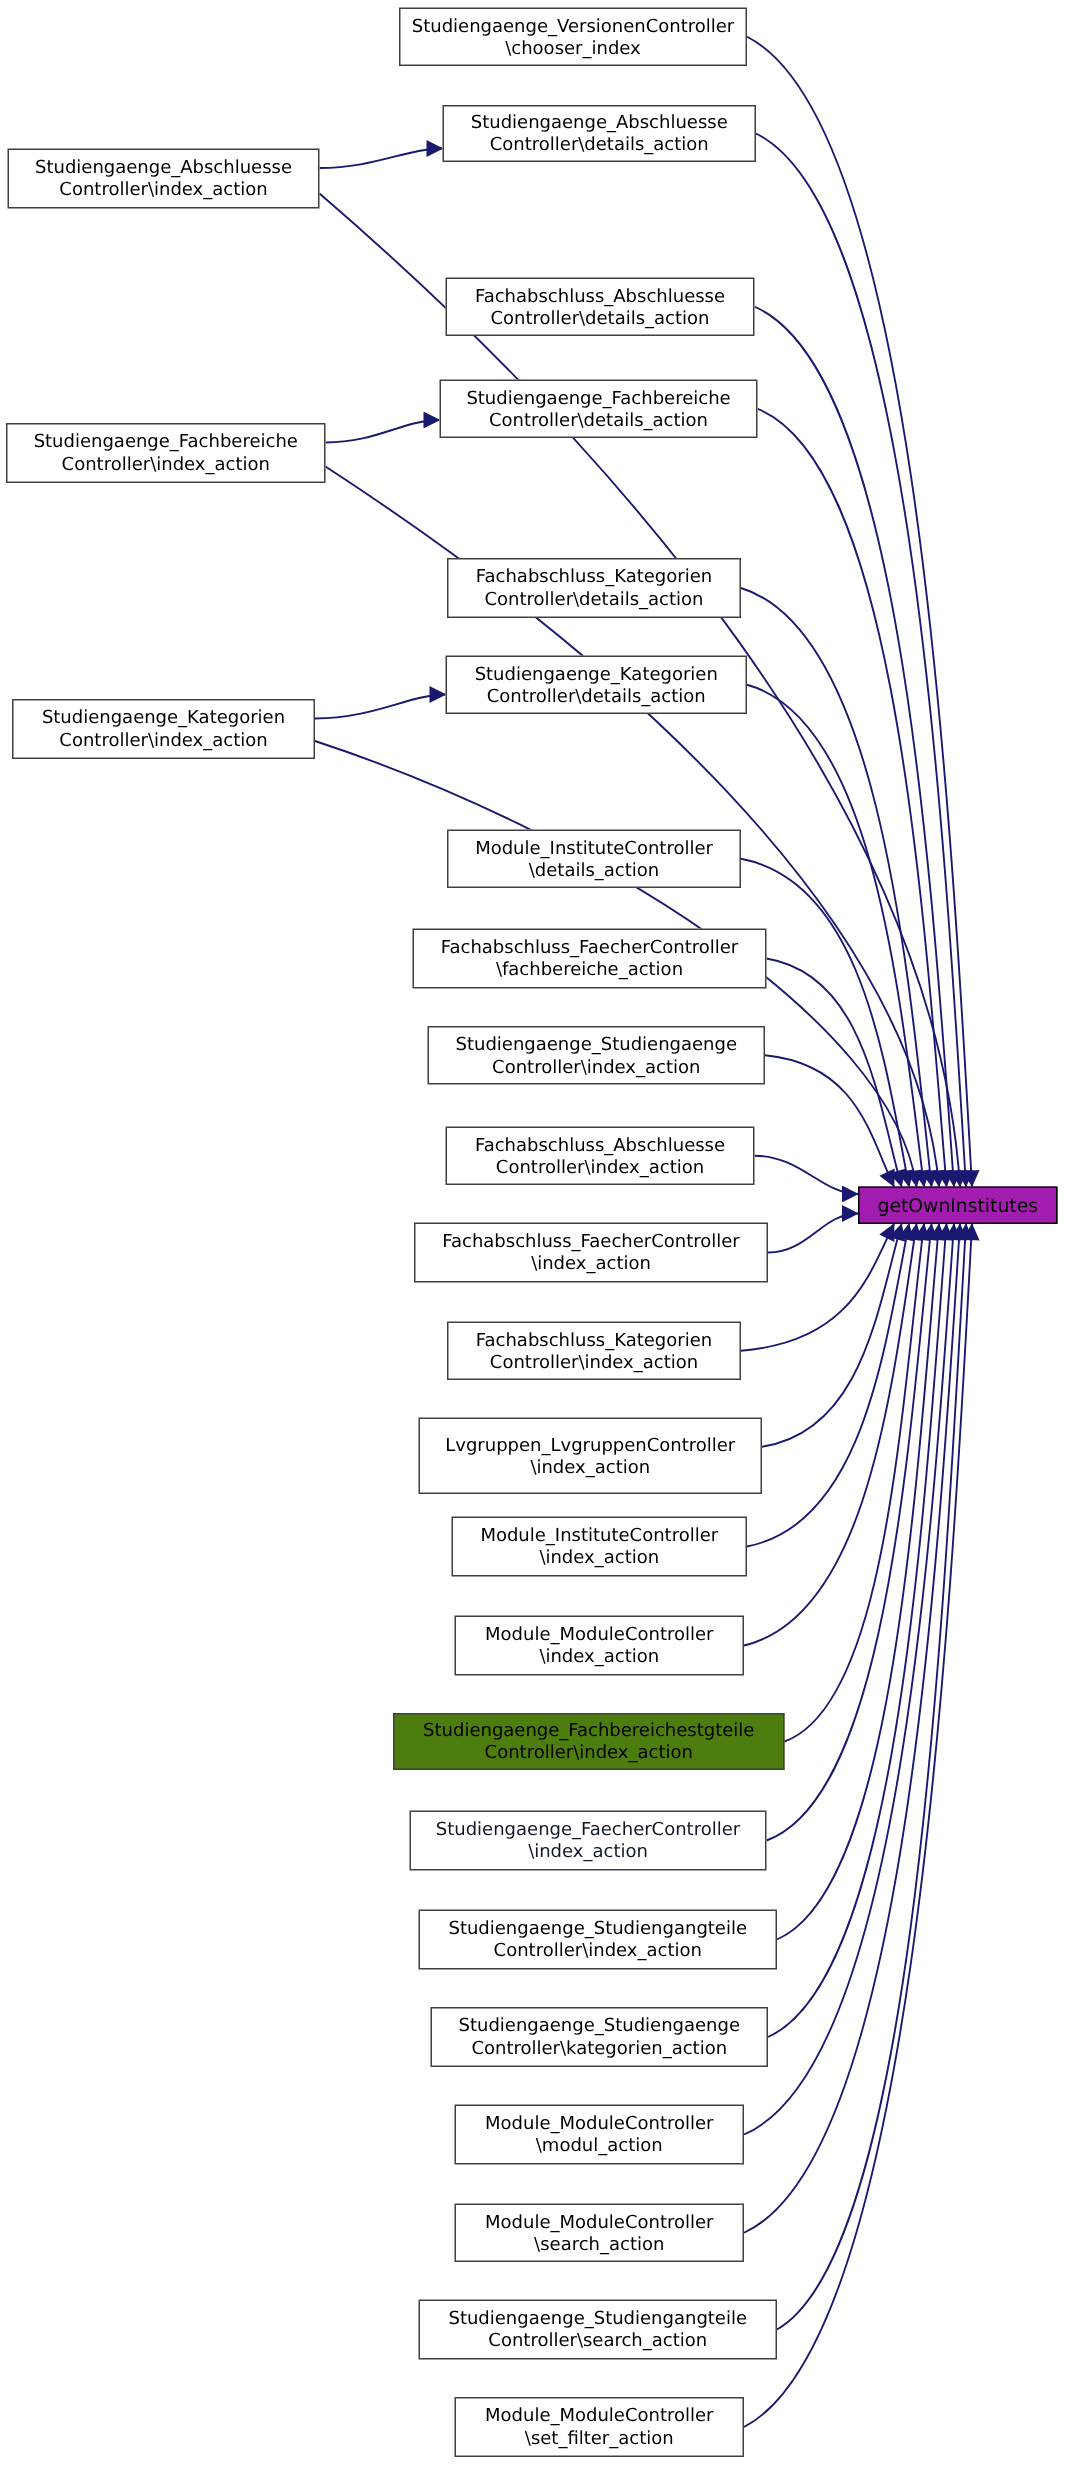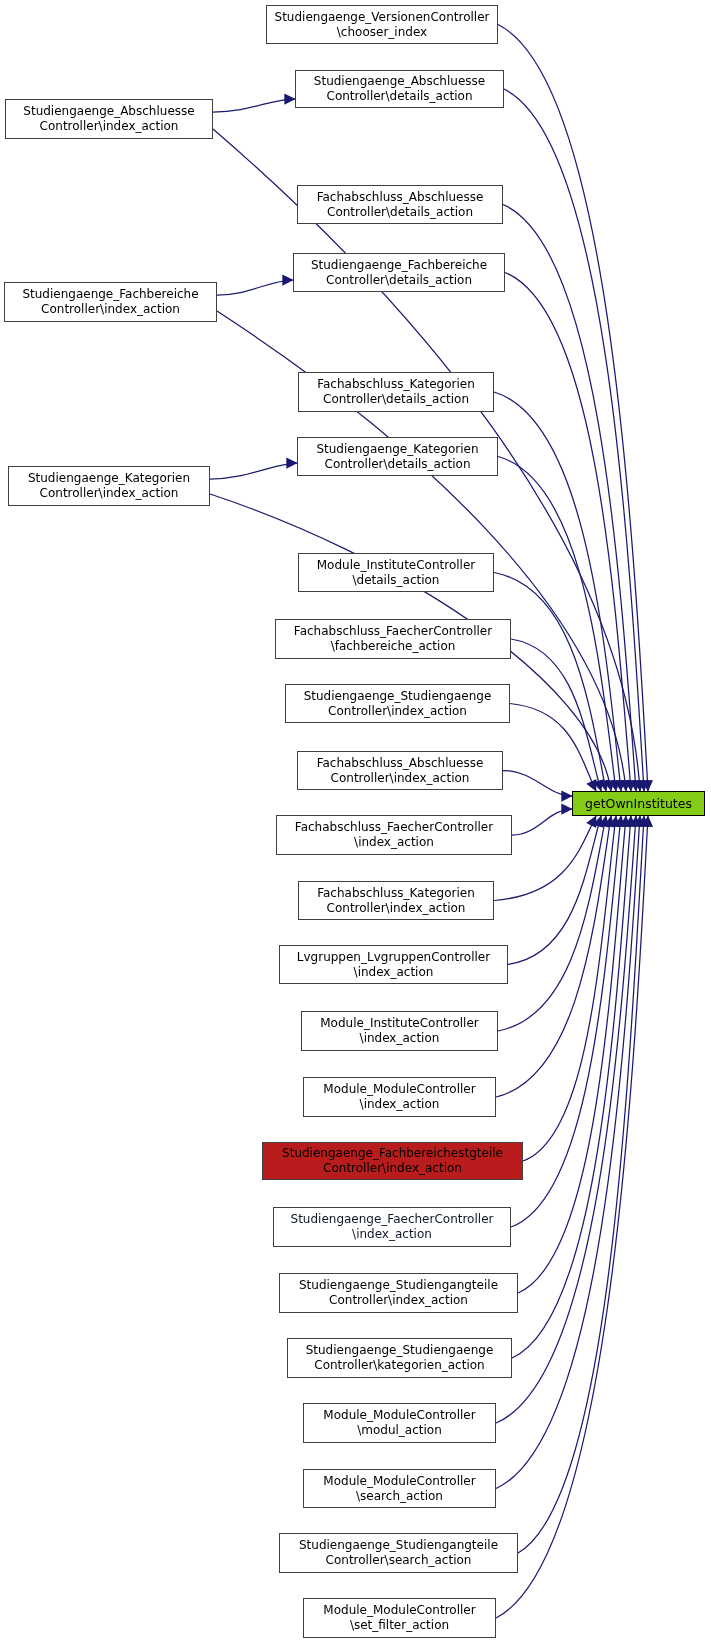--- a/index.html
+++ b/index.html
@@ -124,33 +124,33 @@
         <span>Controller\index_action</span>
       </div>
       <div class="node" style="left: 276px; top: 815px; width: 236px; height: 40px; background: rgb(255, 255, 255); border-color: rgb(64, 64, 64); color: rgb(0, 0, 0);">
         <span>Fachabschluss_FaecherController</span>
         <span>\index_action</span>
       </div>
       <div class="node" style="left: 298px; top: 881px; width: 196px; height: 39px; background: rgb(255, 255, 255); border-color: rgb(64, 64, 64); color: rgb(0, 0, 0);">
         <span>Fachabschluss_Kategorien</span>
         <span>Controller\index_action</span>
       </div>
-      <div class="node" style="left: 279px; top: 945px; width: 229px; height: 39px; background: rgb(255, 255, 255); border-color: rgb(64, 64, 64); color: rgb(0, 0, 0);">
+      <div class="node" style="left: 279px; top: 945px; width: 229px; height: 51px; background: rgb(255, 255, 255); border-color: rgb(64, 64, 64); color: rgb(0, 0, 0);">
         <span>Lvgruppen_LvgruppenController</span>
         <span>\index_action</span>
       </div>
       <div class="node" style="left: 301px; top: 1011px; width: 197px; height: 40px; background: rgb(255, 255, 255); border-color: rgb(64, 64, 64); color: rgb(0, 0, 0);">
         <span>Module_InstituteController</span>
         <span>\index_action</span>
       </div>
       <div class="node" style="left: 303px; top: 1077px; width: 193px; height: 40px; background: rgb(255, 255, 255); border-color: rgb(64, 64, 64); color: rgb(0, 0, 0);">
         <span>Module_ModuleController</span>
         <span>\index_action</span>
       </div>
-      <div class="node" style="left: 262px; top: 1142px; width: 261px; height: 38px; background: #b91c1c; border-color: rgb(64, 64, 64); color: rgb(0, 0, 0);">
+      <div class="node" style="left: 262px; top: 1142px; width: 261px; height: 38px; background: #4d7c0f; border-color: rgb(64, 64, 64); color: rgb(0, 0, 0);">
         <span>Studiengaenge_Fachbereichestgteile</span>
         <span>Controller\index_action</span>
       </div>
       <div class="node" style="left: 273px; top: 1207px; width: 238px; height: 40px; background: rgb(255, 255, 255); border-color: rgb(64, 64, 64); color: #0f172a;">
         <span>Studiengaenge_FaecherController</span>
         <span>\index_action</span>
       </div>
       <div class="node" style="left: 279px; top: 1273px; width: 239px; height: 40px; background: rgb(255, 255, 255); border-color: rgb(64, 64, 64); color: rgb(0, 0, 0);">
         <span>Studiengaenge_Studiengangteile</span>
         <span>Controller\index_action</span>
@@ -168,17 +168,17 @@
         <span>\search_action</span>
       </div>
       <div class="node" style="left: 279px; top: 1533px; width: 239px; height: 40px; background: rgb(255, 255, 255); border-color: rgb(64, 64, 64); color: rgb(0, 0, 0);">
         <span>Studiengaenge_Studiengangteile</span>
         <span>Controller\search_action</span>
       </div>
       <div class="node" style="left: 303px; top: 1598px; width: 193px; height: 40px; background: rgb(255, 255, 255); border-color: rgb(64, 64, 64); color: rgb(0, 0, 0);">
         <span>Module_ModuleController</span>
         <span>\set_filter_action</span>
       </div>
-      <div class="node target" style="left: 572px; top: 791px; width: 133px; height: 25px; background: #84cc16; border-color: rgb(0, 0, 0);">
+      <div class="node target" style="left: 572px; top: 791px; width: 133px; height: 25px; background: #a21caf; border-color: rgb(0, 0, 0);">
         <span>getOwnInstitutes</span>
       </div>
     </div>
 </div>
 
 </body></html>

